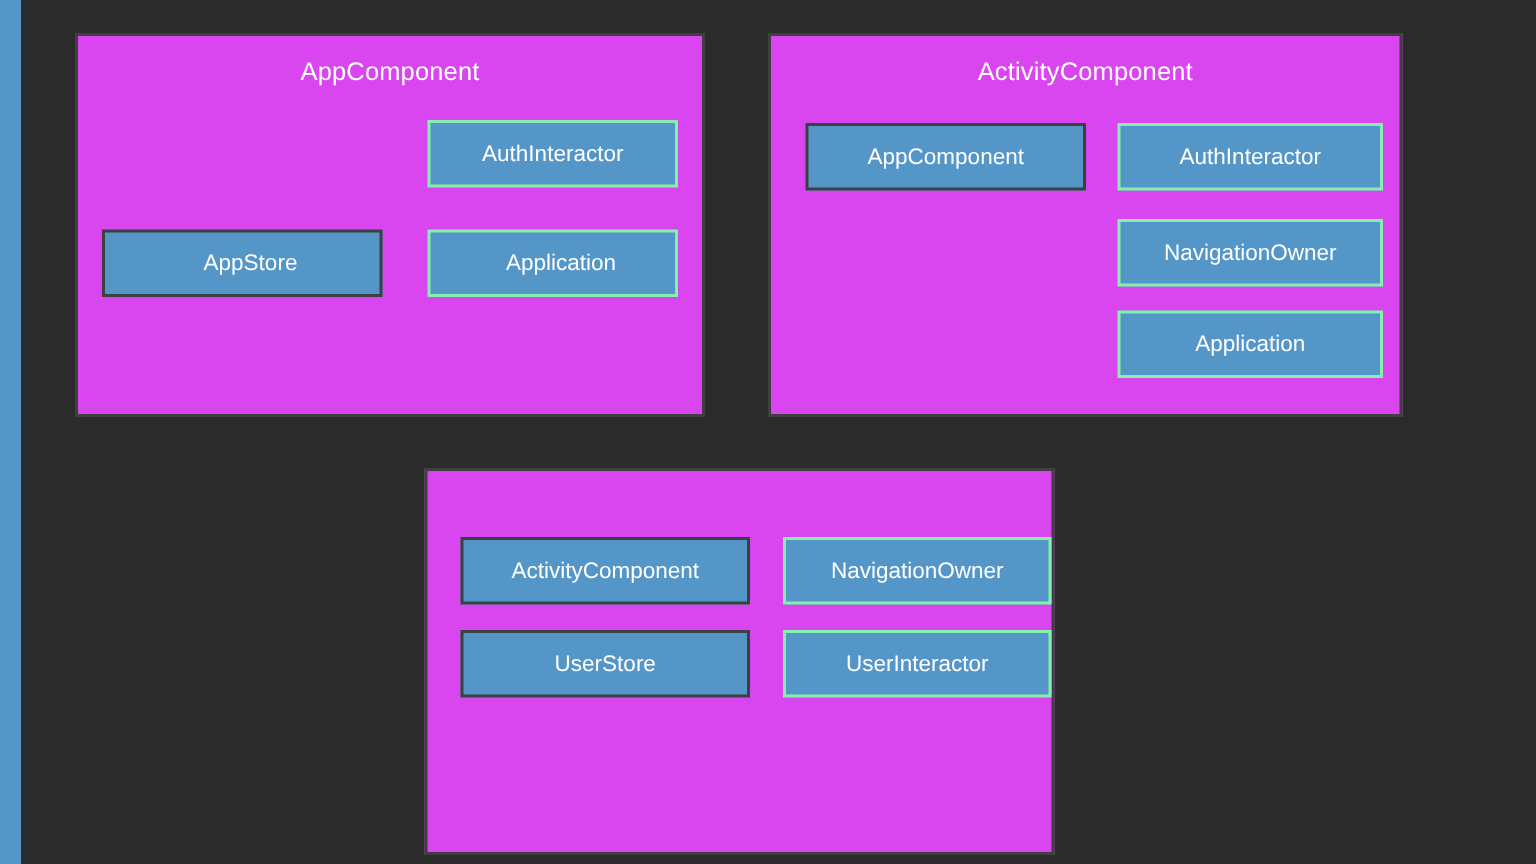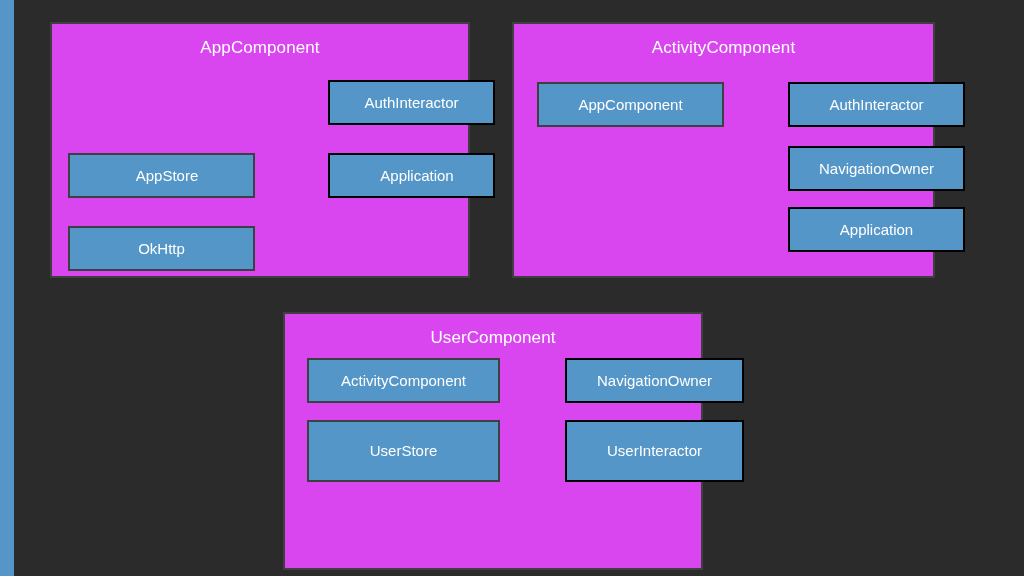--- a/index.html
+++ b/index.html
@@ -64,22 +64,21 @@
     justify-content: center;
     color: #ffffff;
     font-size: 15px;
     line-height: 18px;
     white-space: nowrap;
   }
   .dep-box.kind-module {
     border: 2px solid #3c4043;
   }
   .dep-box.kind-binding {
-    border: 2px solid #000000;
-    margin-left: 43px;
+    border: 2px solid #86efac;
   }
 
   
   #panel-app { left: 50px; top: 22px; width: 420px; height: 256px; }
   #panel-app .col-left  { left: 16px;  width: 187px; }
   #panel-app .col-right { left: 233px; width: 167px; }
   #panel-app .row-0 { top: 56px; height: 45px; }
   #panel-app .row-1 { top: 129px; height: 45px; padding-left: 11px; }
   #panel-app .row-2 { top: 202px; height: 45px; }
 
@@ -89,49 +88,47 @@
   #panel-activity .col-right { left: 231px; width: 177px; }
   #panel-activity .row-0 { top: 58px; height: 45px; }
   #panel-activity .row-1 { top: 122px; height: 45px; }
   #panel-activity .row-2 { top: 183px; height: 45px; }
 
   
   #panel-user { left: 283px; top: 312px; width: 420px; height: 258px; }
   #panel-user .col-left  { left: 22px;  width: 193px; }
   #panel-user .col-right { left: 237px; width: 179px; }
   #panel-user .row-0 { top: 44px; height: 45px; }
-  #panel-user .row-1 { top: 106px; height: 62px; }
+  #panel-user .row-1 { top: 106px; height: 45px; }
 </style>
 </head>
 <body>
 
 <div id="canvas">
 
   <div class="edge-strip"></div>
 
   <div class="panel" id="panel-app">
     <div class="panel-title">AppComponent</div>
 
     <div class="dep-box kind-module col-left row-1">AppStore</div>
-    <div class="dep-box kind-module col-left row-2">OkHttp</div>
     <div class="dep-box kind-binding col-right row-0">AuthInteractor</div>
     <div class="dep-box kind-binding col-right row-1">Application</div>
   </div>
 
   <div class="panel" id="panel-activity">
     <div class="panel-title">ActivityComponent</div>
 
     <div class="dep-box kind-module col-left row-0">AppComponent</div>
     <div class="dep-box kind-binding col-right row-0">AuthInteractor</div>
     <div class="dep-box kind-binding col-right row-1">NavigationOwner</div>
     <div class="dep-box kind-binding col-right row-2">Application</div>
   </div>
 
   <div class="panel" id="panel-user">
-    <div class="panel-title">UserComponent</div>
 
     <div class="dep-box kind-module col-left row-0">ActivityComponent</div>
     <div class="dep-box kind-module col-left row-1">UserStore</div>
     <div class="dep-box kind-binding col-right row-0">NavigationOwner</div>
     <div class="dep-box kind-binding col-right row-1">UserInteractor</div>
   </div>
 
 </div>
 
 </body></html>

